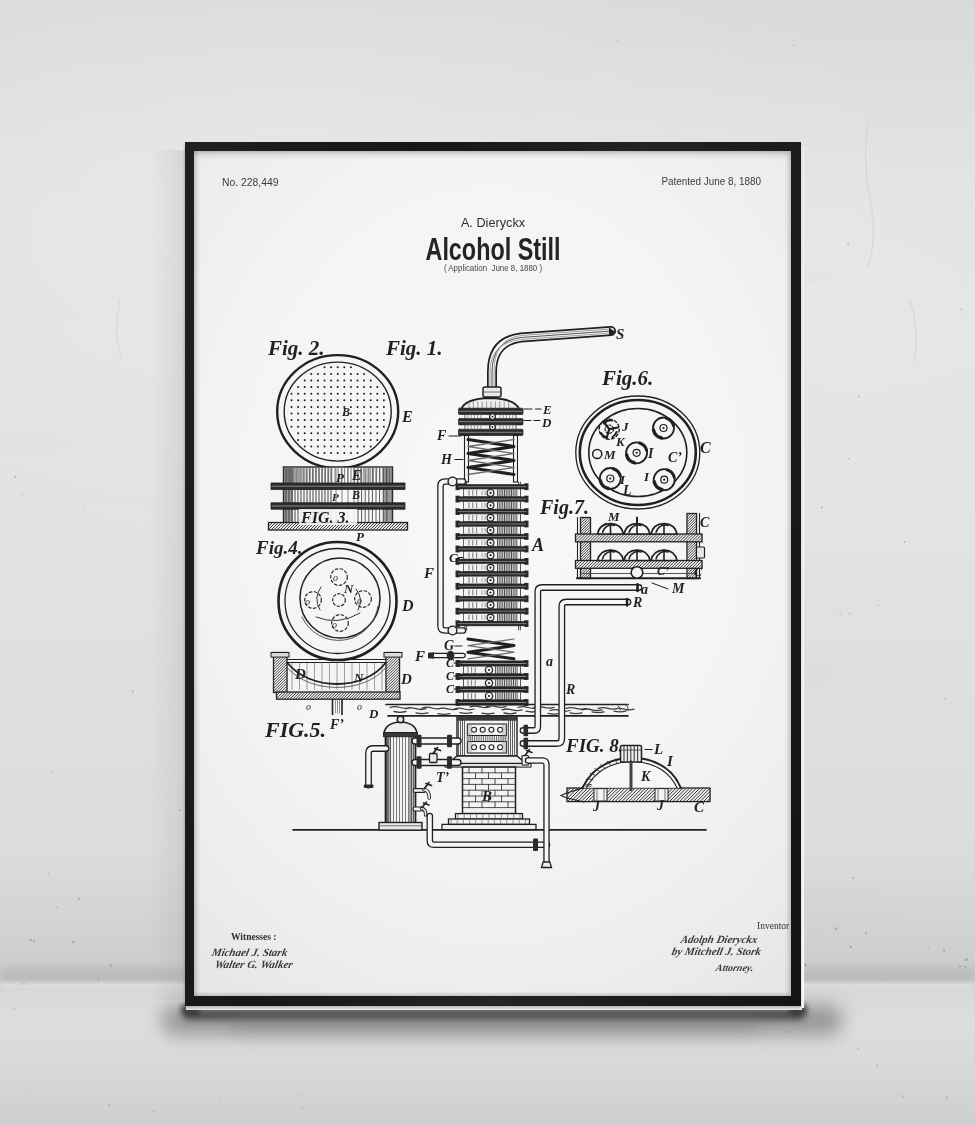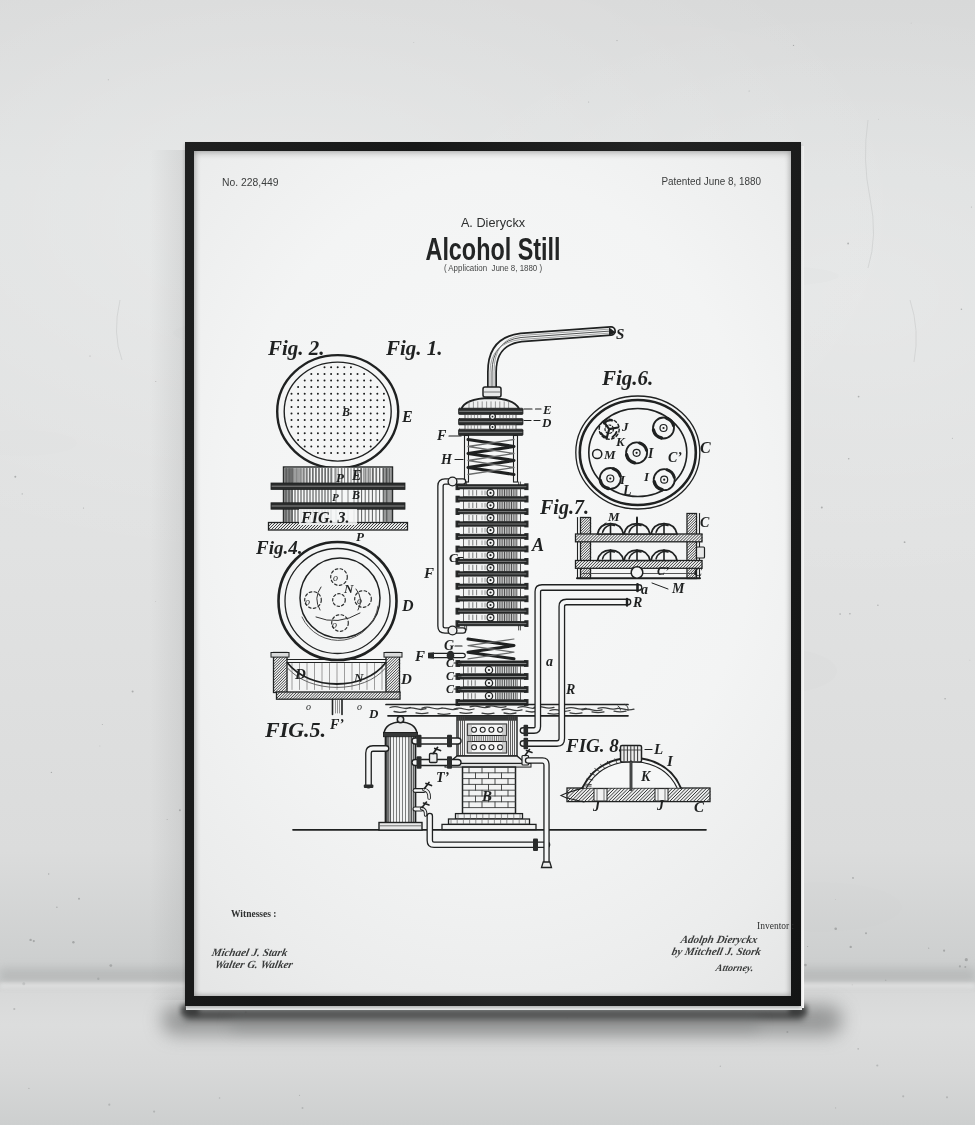--- a/index.html
+++ b/index.html
@@ -796,21 +796,21 @@
 <path d="M645 749.5 H652" stroke="#1f2121" stroke-width="1.2"></path>
 <text x="654" y="754" style="font-family:'Liberation Serif',serif;font-size:15px;font-style:italic;font-weight:bold;" fill="#1f2121" stroke="none" text-anchor="start">L</text>
 <text x="667" y="766" style="font-family:'Liberation Serif',serif;font-size:15px;font-style:italic;font-weight:bold;" fill="#1f2121" stroke="none" text-anchor="start">I</text>
 <text x="641" y="781" style="font-family:'Liberation Serif',serif;font-size:14px;font-style:italic;font-weight:bold;" fill="#1f2121" stroke="none" text-anchor="start">K</text>
 <text x="593" y="811" style="font-family:'Liberation Serif',serif;font-size:14px;font-style:italic;font-weight:bold;" fill="#1f2121" stroke="none" text-anchor="start">J</text>
 <text x="657" y="810" style="font-family:'Liberation Serif',serif;font-size:14px;font-style:italic;font-weight:bold;" fill="#1f2121" stroke="none" text-anchor="start">J</text>
 <text x="694" y="812" style="font-family:'Liberation Serif',serif;font-size:15px;font-style:italic;font-weight:bold;" fill="#1f2121" stroke="none" text-anchor="start">C</text>
 
   </svg>
 
-  <div class="abs" style="left:231px;top:909px;font-size:9.5px;font-weight:bold;font-family:'Liberation Serif',serif;color:#2e3030;">Witnesses :</div>
+  <div class="abs" style="left:231px;top:932px;font-size:9.5px;font-weight:bold;font-family:'Liberation Serif',serif;color:#2e3030;">Witnesses :</div>
   <div class="abs" style="left:212px;top:946px;font-size:11px;font-style:italic;font-weight:bold;font-family:'Liberation Serif',serif;color:#3a3c3c;transform:skewX(-12deg);">Michael J. Stark</div>
   <div class="abs" style="left:215px;top:958px;font-size:11px;font-style:italic;font-weight:bold;font-family:'Liberation Serif',serif;color:#3a3c3c;transform:skewX(-12deg);">Walter G. Walker</div>
 
   <div class="abs" style="left:709px;top:921px;font-size:9.5px;font-weight:normal;font-family:'Liberation Serif',serif;color:#2e3030;margin-left:48px;">Inventor :</div>
   <div class="abs" style="left:681px;top:933px;font-size:11px;font-style:italic;font-weight:bold;font-family:'Liberation Serif',serif;color:#3a3c3c;transform:skewX(-12deg);">Adolph Dieryckx</div>
   <div class="abs" style="left:672px;top:944.5px;font-size:11px;font-style:italic;font-weight:bold;font-family:'Liberation Serif',serif;color:#3a3c3c;transform:skewX(-12deg);">by Mitchell J. Stork</div>
   <div class="abs" style="left:716px;top:962px;font-size:10px;font-style:italic;font-weight:bold;font-family:'Liberation Serif',serif;color:#3a3c3c;transform:skewX(-12deg);">Attorney.</div>
 </div>
 
 </body></html>

